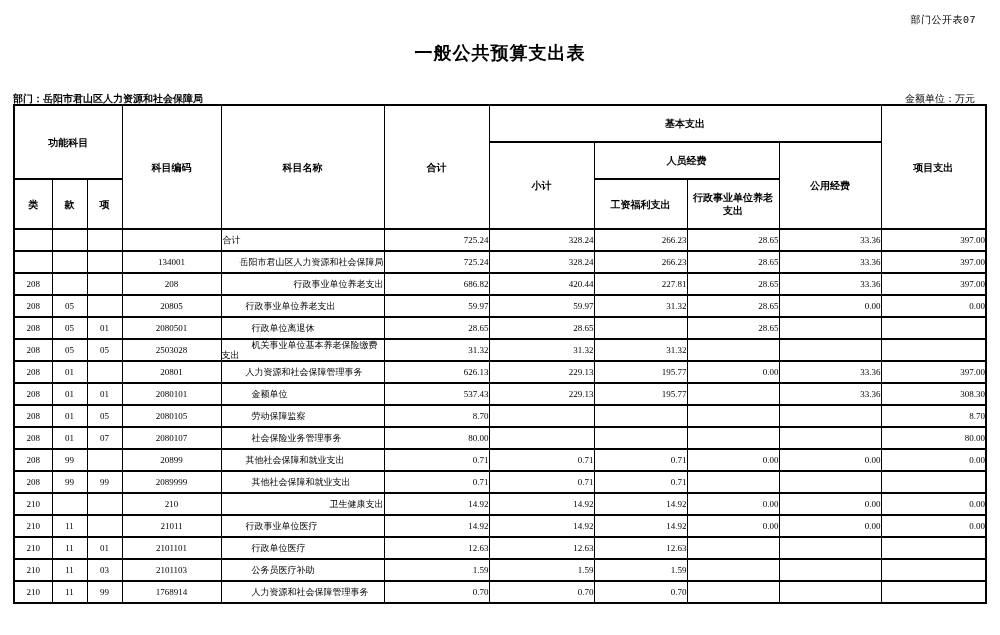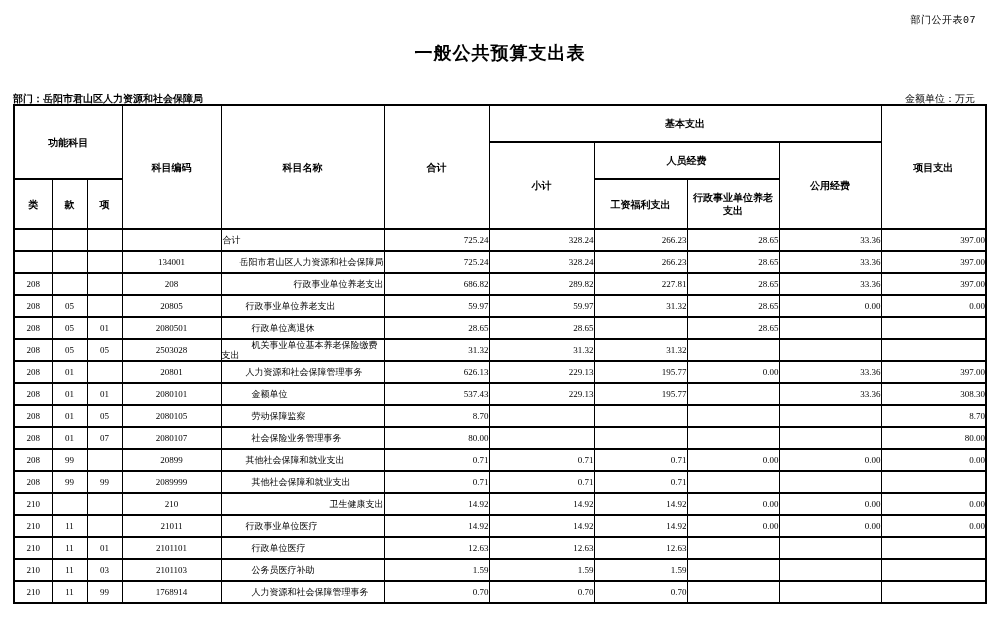--- a/index.html
+++ b/index.html
@@ -140,21 +140,21 @@
           <td class="v">33.36</td>
           <td class="v">397.00</td>
         </tr>
         <tr>
           <td class="c">208</td>
           <td class="c"></td>
           <td class="c"></td>
           <td class="c">208</td>
           <td class="n ind1">行政事业单位养老支出</td>
           <td class="v">686.82</td>
-          <td class="v">289.82</td>
+          <td class="v">420.44</td>
           <td class="v">227.81</td>
           <td class="v">28.65</td>
           <td class="v">33.36</td>
           <td class="v">397.00</td>
         </tr>
         <tr>
           <td class="c">208</td>
           <td class="c">05</td>
           <td class="c"></td>
           <td class="c">20805</td>

